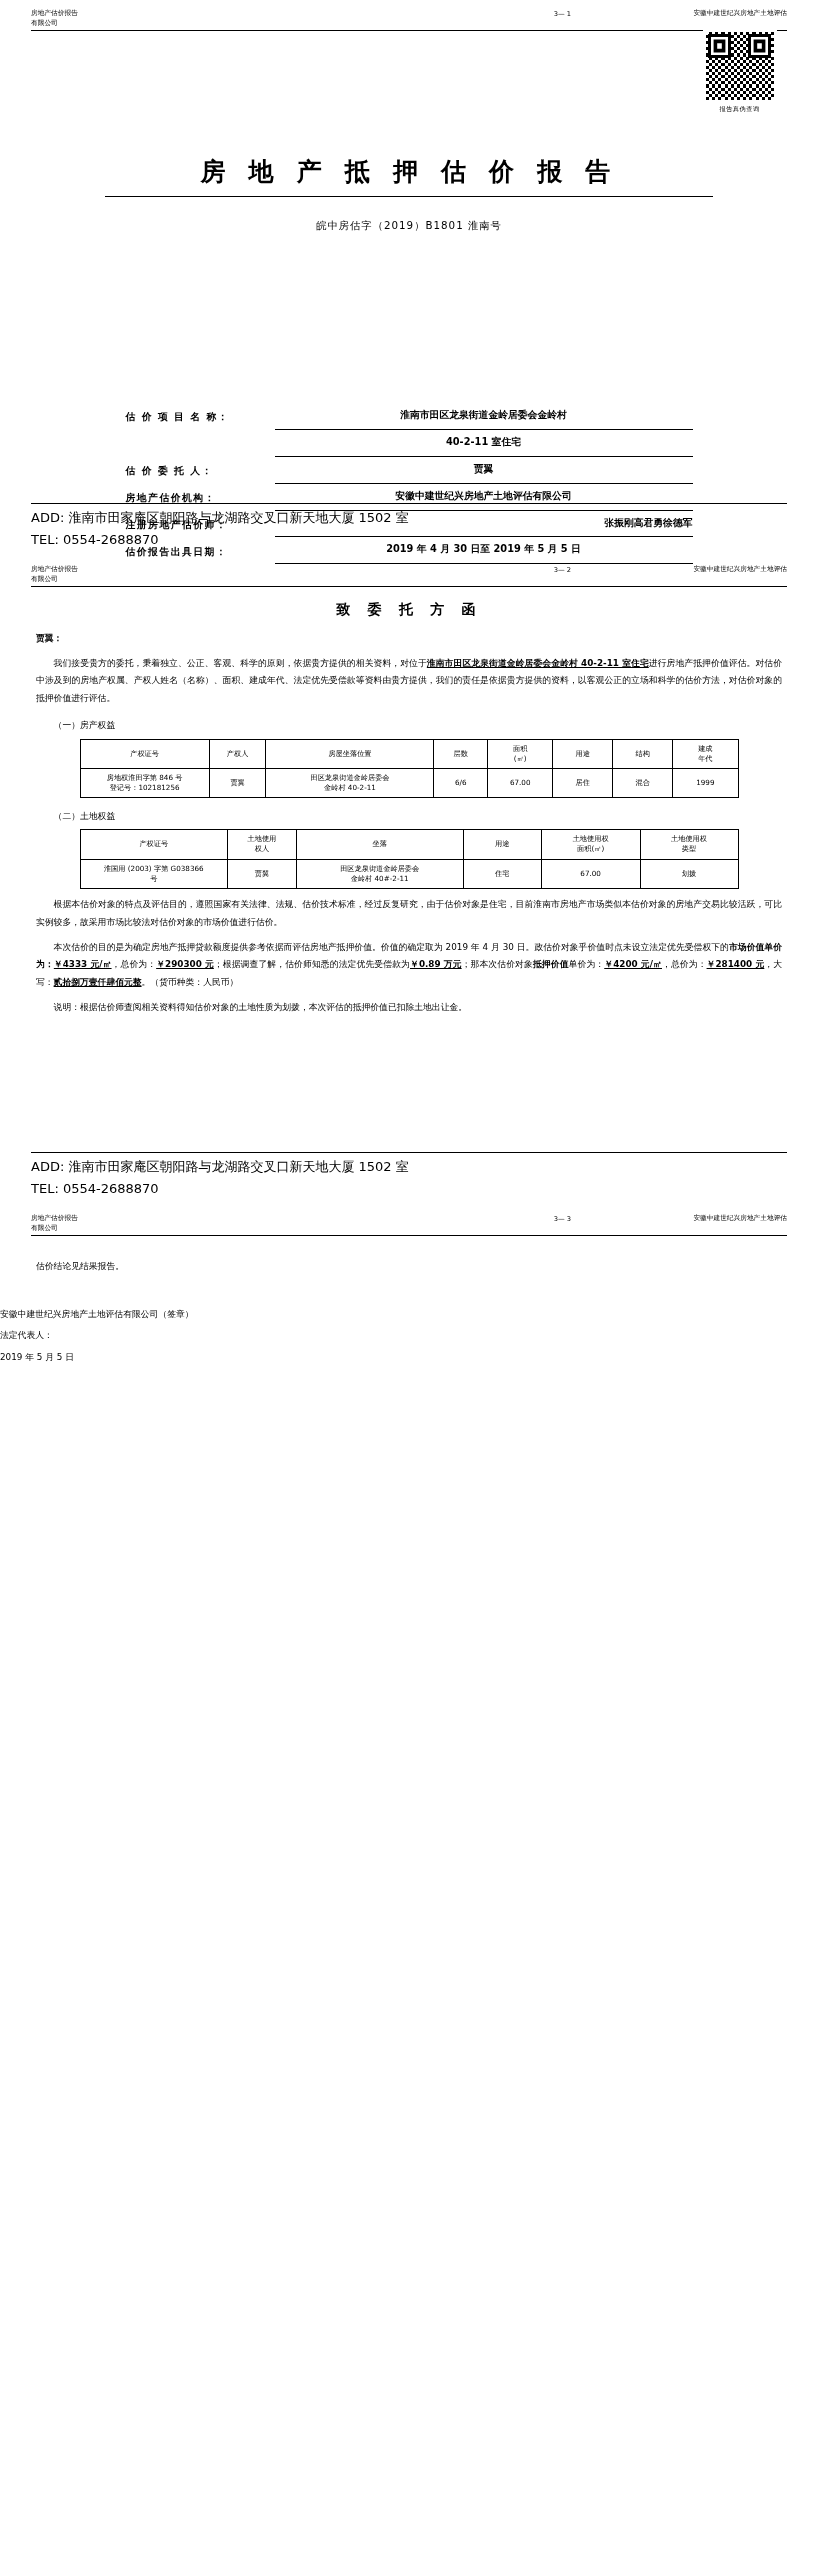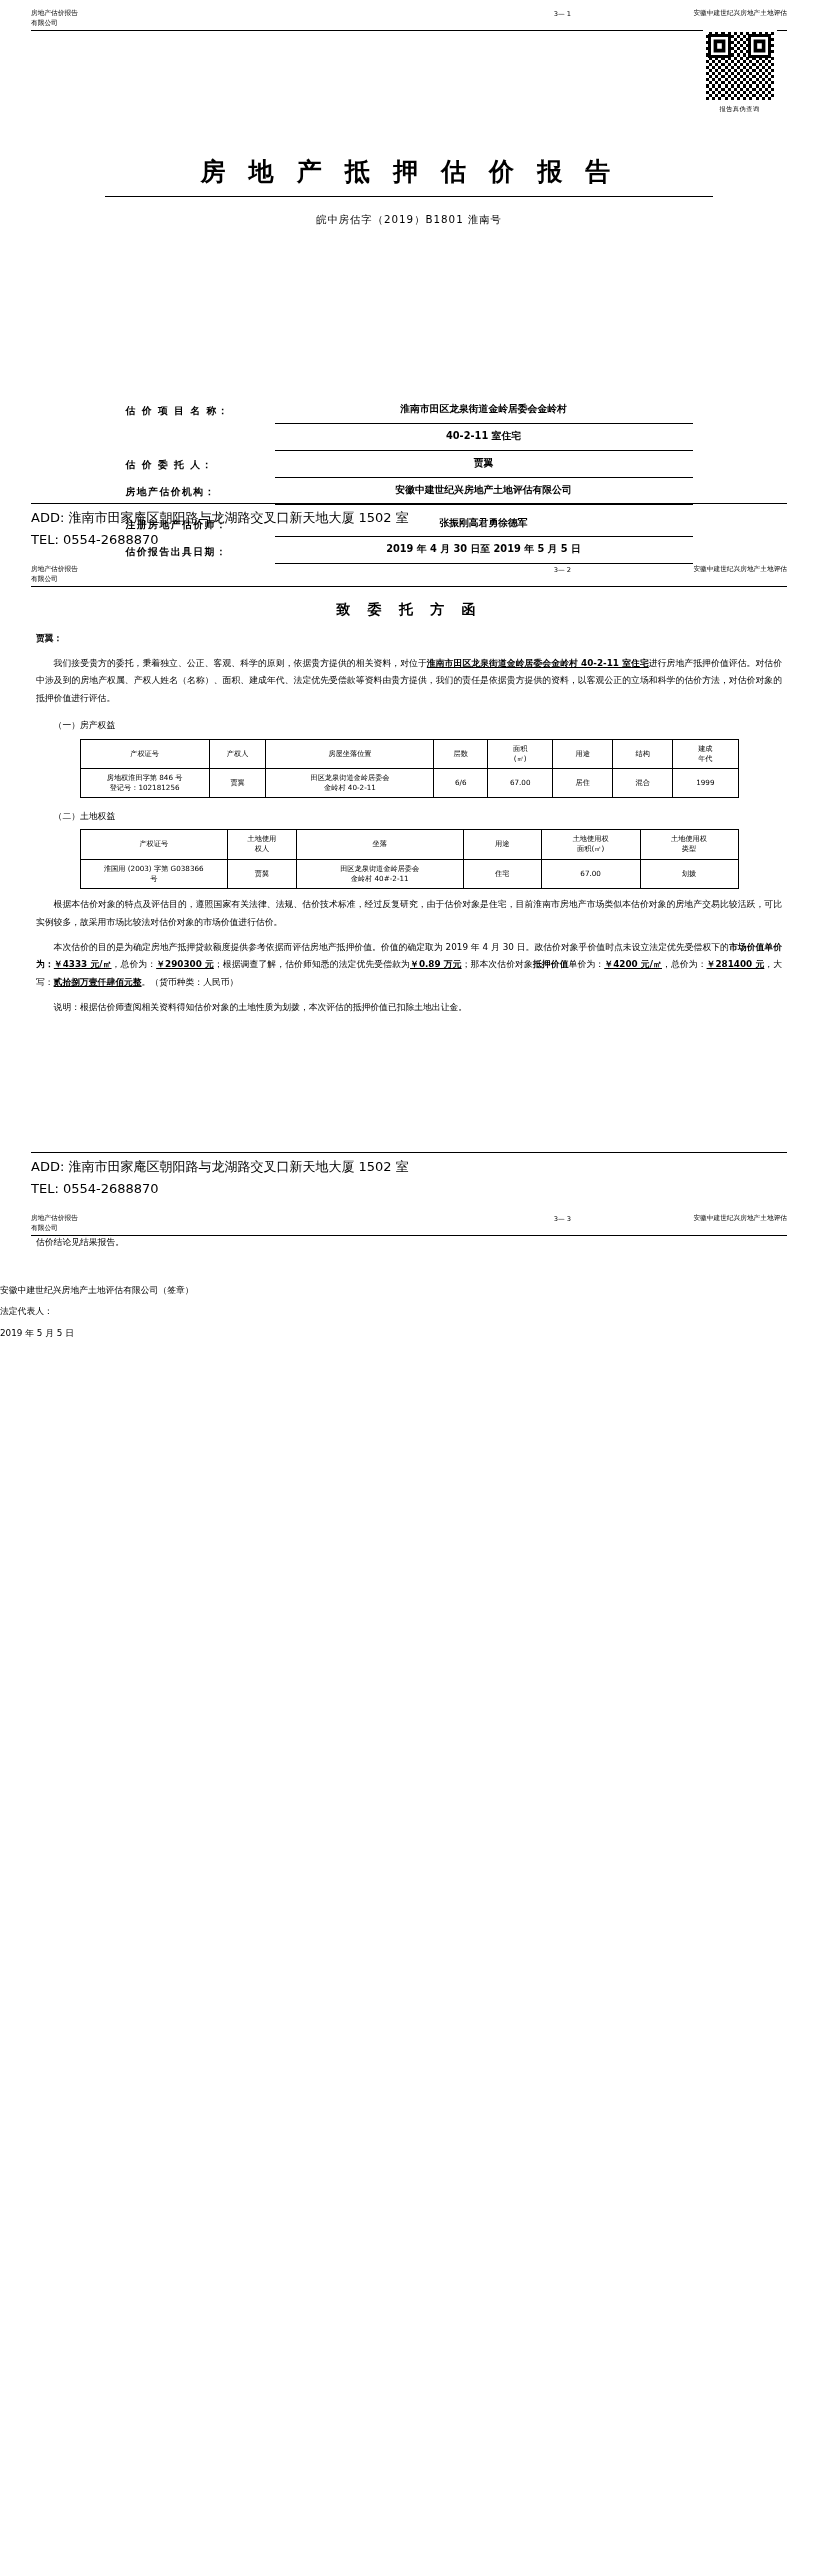--- a/index.html
+++ b/index.html
@@ -88,21 +88,21 @@
     font-family:"DejaVu Serif","Liberation Serif",serif;
   }
   .title-rule{
     width:608px;
     margin:7.2px auto 0 auto;
     border-bottom:1px solid #000;
   }
   .doc-sub{
     text-align:center;
     font-size:10.3px;
-    margin-top:16px;
+    margin-top:22px;
     letter-spacing:1px;
   }
   .meta{
     width:567px;
     margin:170px auto 0 auto;
     font-size:9.8px;
     line-height:2.5;
   }
   .meta-row{
     display:flex;
@@ -116,23 +116,22 @@
   }
   .meta-val{
     flex:1;
     border-bottom:0.5px solid #000;
     text-align:center;
     padding-bottom:1.5px;
     font-weight:bold;
   }
   .names{
     display:flex;
-    justify-content:center;
+    justify-content:flex-end;
     width:100%;
-    margin-top:6px;
   }
   
   .p2-title{
     text-align:center;
     font-size:14px;
     font-weight:bold;
     letter-spacing:6.2px;
     margin-top:13.4px;
   }
   .body{
@@ -164,21 +163,21 @@
   
   .sign{
     text-align:left;
     padding-right:31px;
     font-size:8.8px;
     line-height:2.4;
   }
   .p3-line{
     padding:0 36px;
     font-size:8.8px;
-    margin-top:1px;
+    margin-top:25px;
   }
 </style>
 </head>
 <body>
 
 <div class="page">
 
   <div class="sheet" style="height:556px;padding-top:8.2px;">
 
     <div class="hdr">

